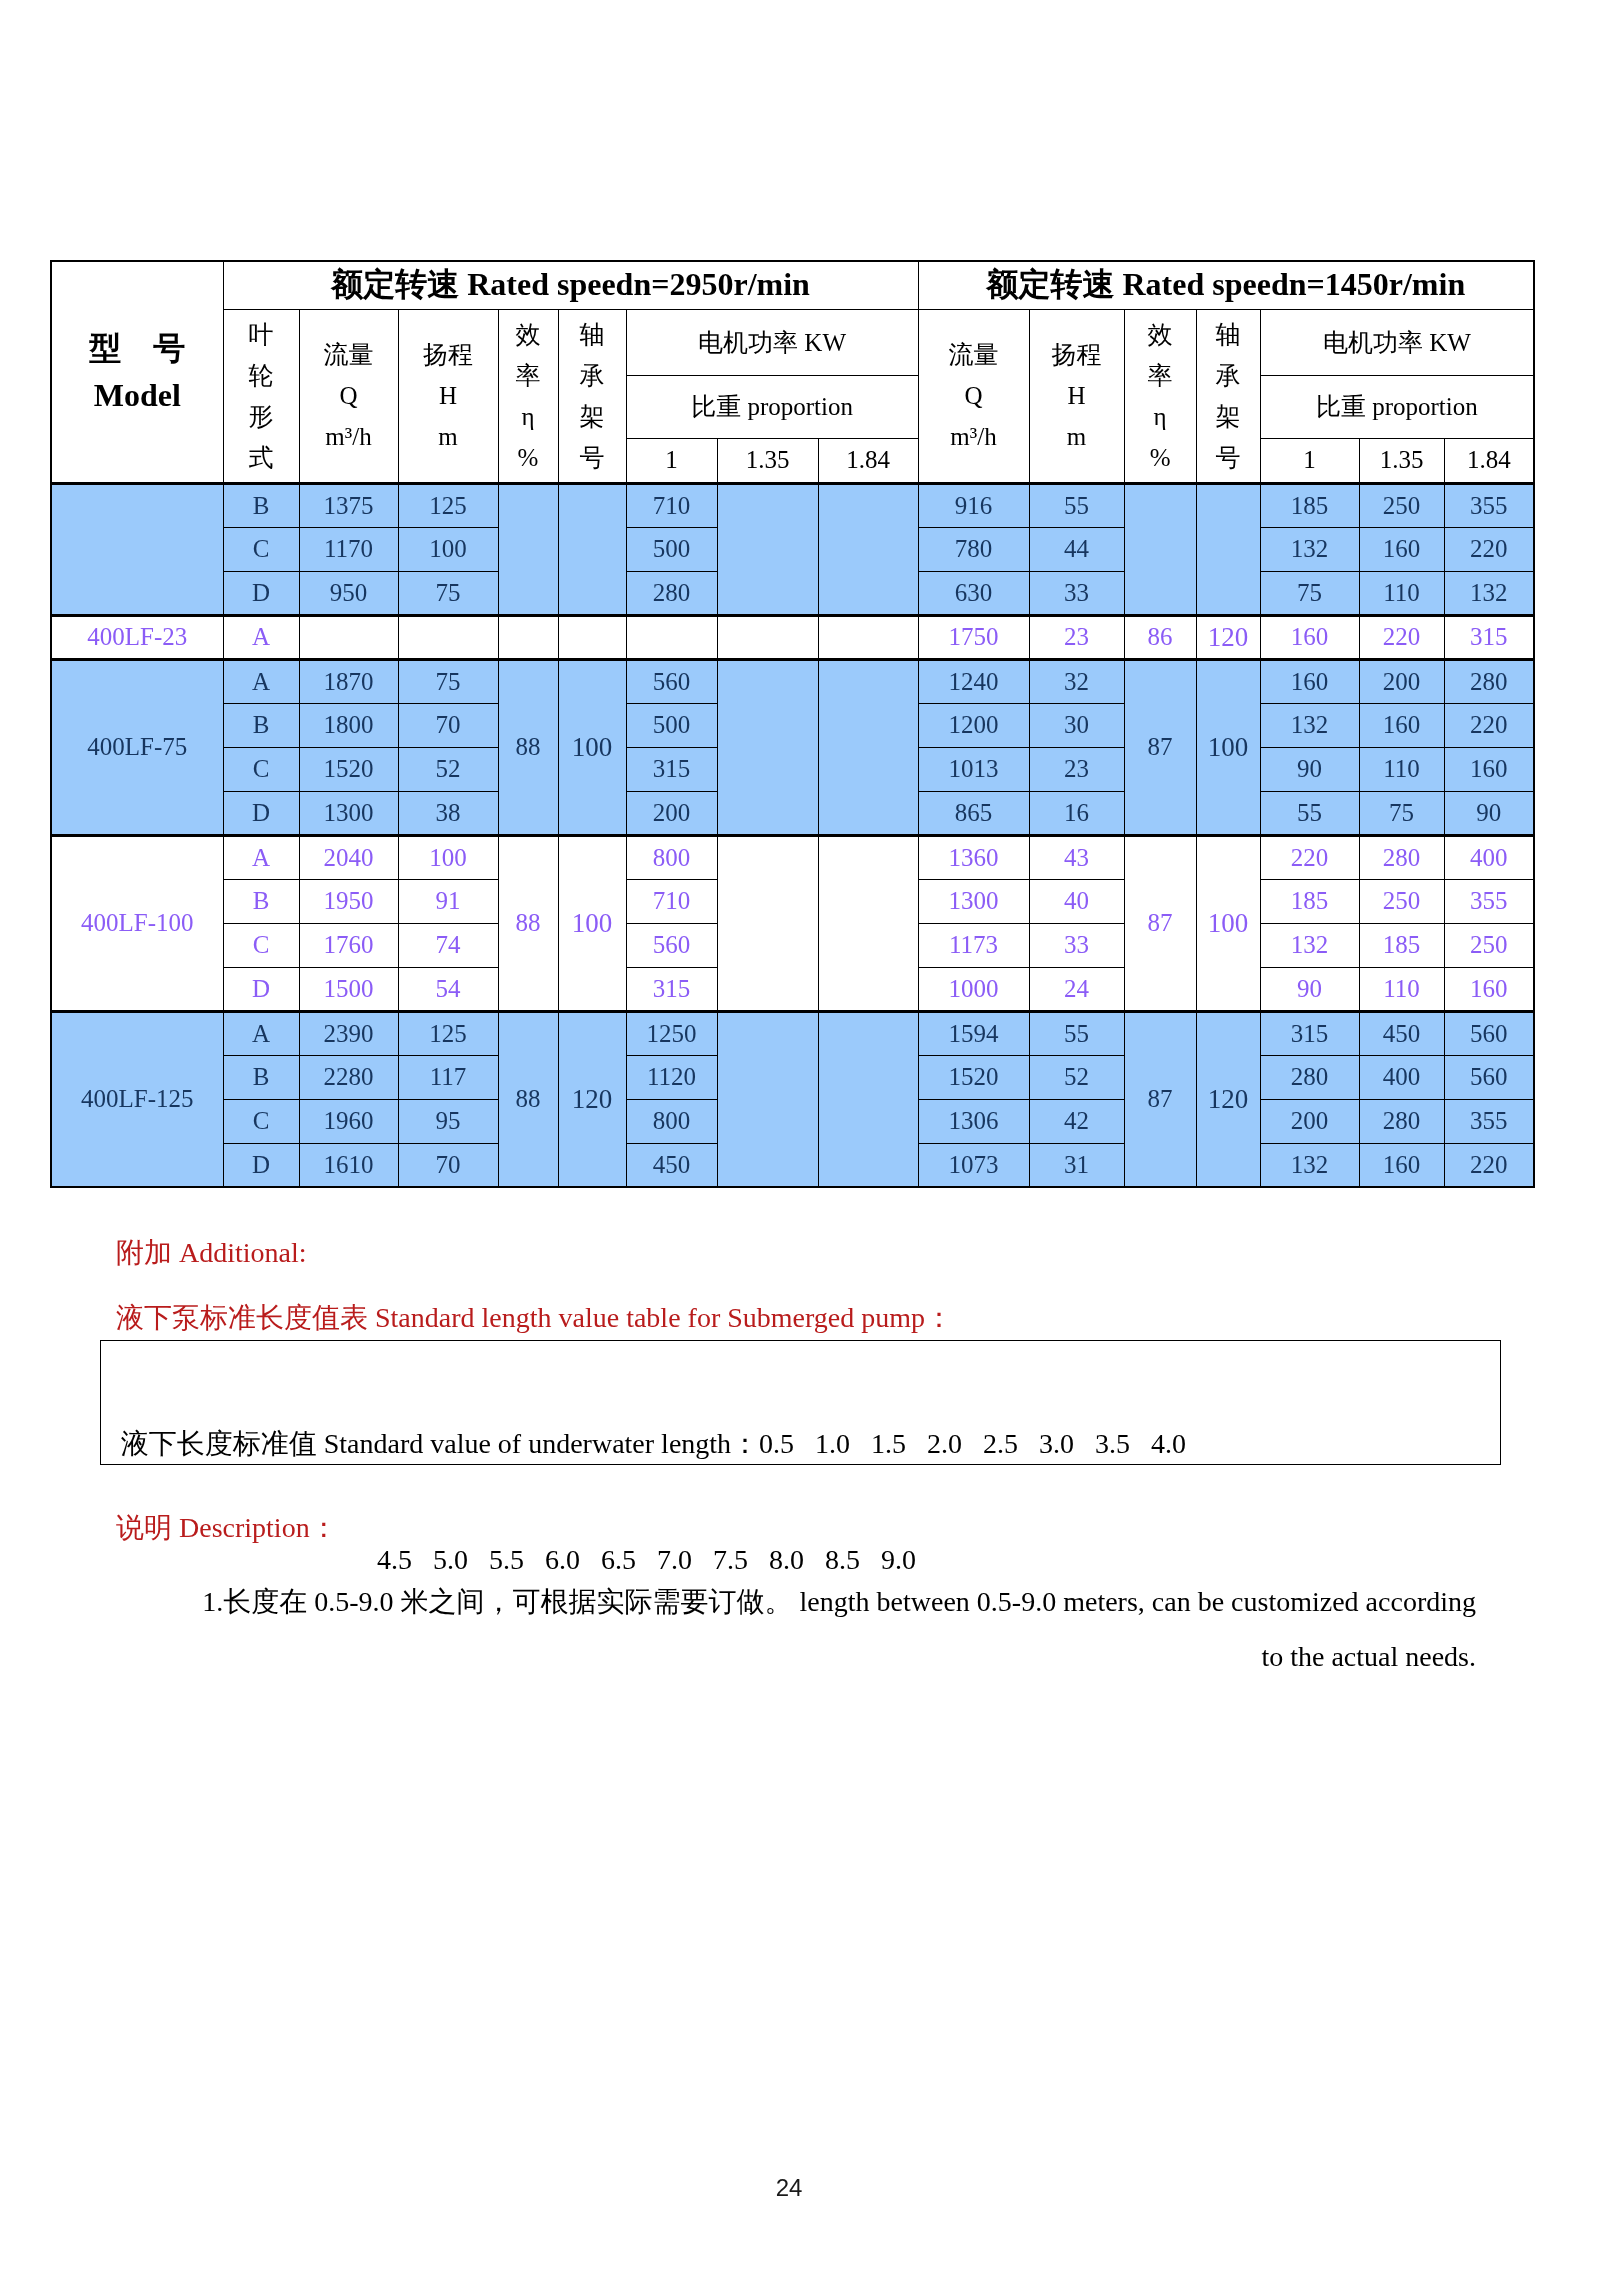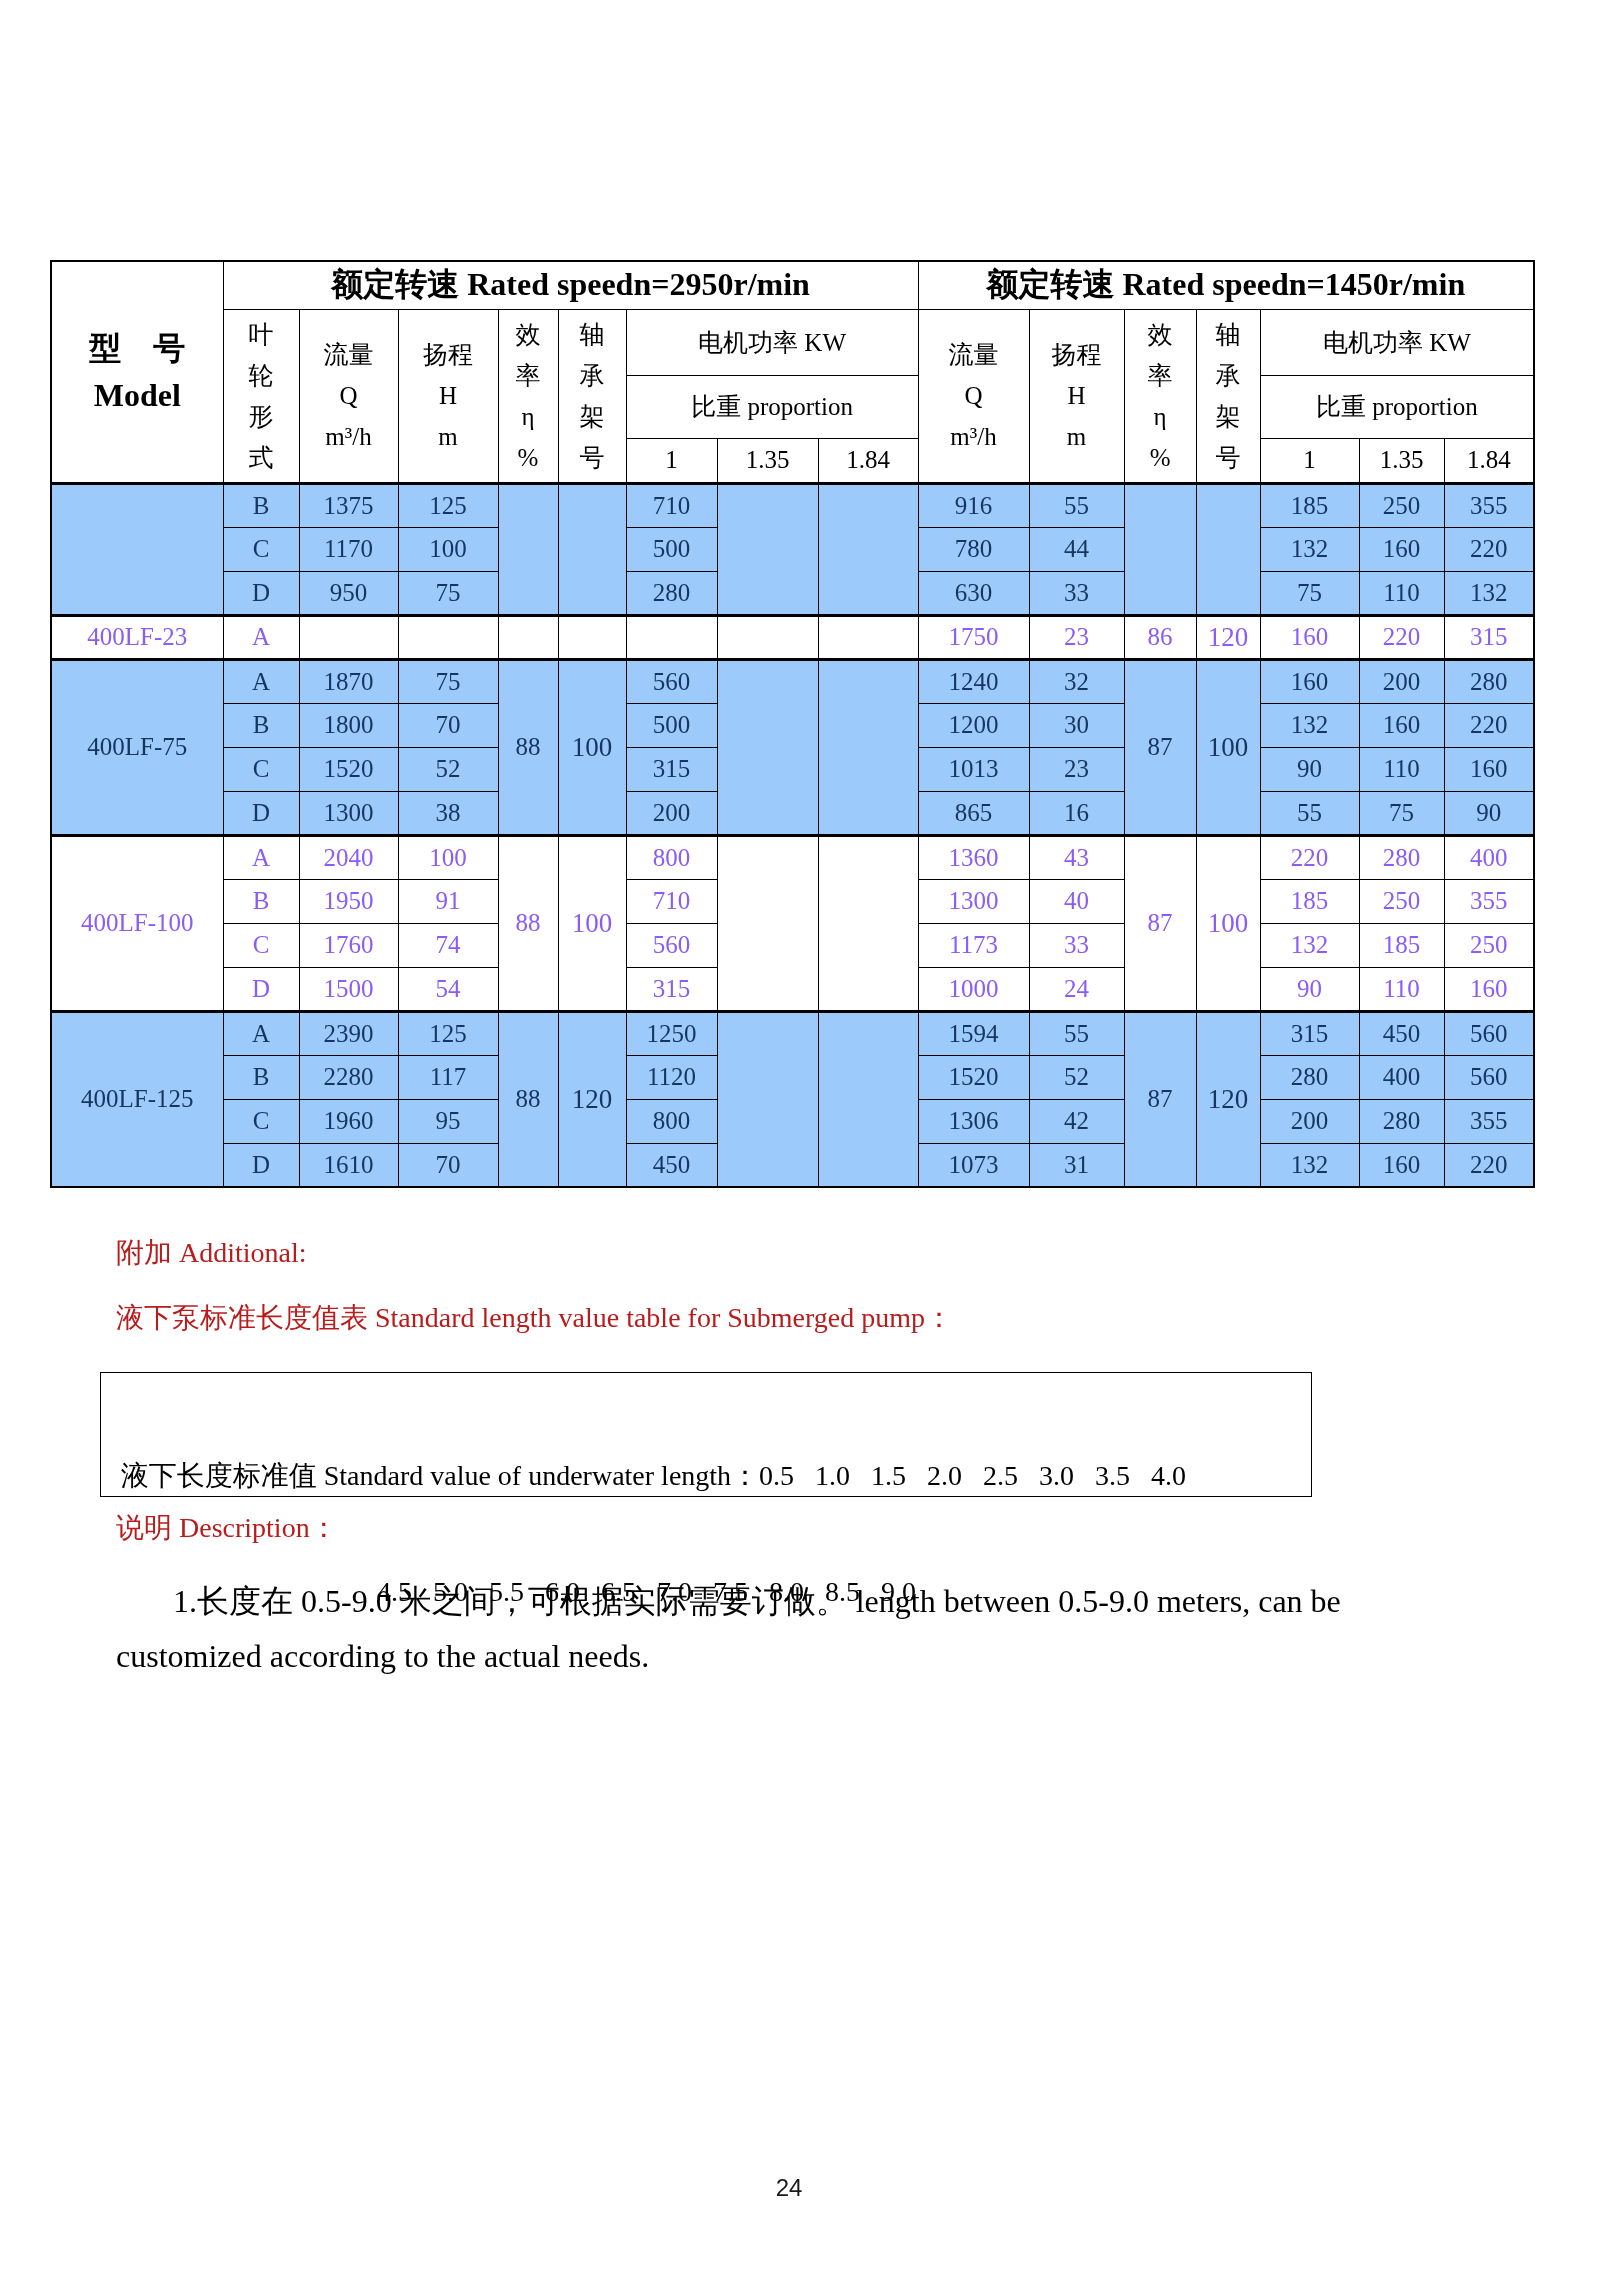--- a/index.html
+++ b/index.html
@@ -29,29 +29,29 @@
   tr.blu td { background:#9bcafb; color:#17365f; }
   tr.wht td { background:#ffffff; color:#8b5cf6; }
   .group-start td { border-top:3.6px solid #000; }
   td.brg { font-size:27px; }
   td.model-cell { font-size:25px; }
   
   .txt { position:absolute; font-size:28px; color:#b91c1c; white-space:nowrap; }
   .additional { left:116px; top:1234px; }
   .caption { left:116px; top:1299px; }
   .length-box {
-    position:absolute; left:100px; top:1340px; width:1212px; height:125px;
-    border:1.8px solid #000; font-size:28px; white-space:pre; box-sizing:border-box;margin-top:32px;
+    position:absolute; left:100px; top:1340px; width:1401px; height:125px;
+    border:1.8px solid #000; font-size:28px; white-space:pre; box-sizing:border-box;
   }
   .box-line1 { padding:12.5px 0 0 19.7px; line-height:52px; }
   .box-line2 { padding-left:276px; line-height:52px; }
   .desc-label { left:116px; top:1509px; }
   .para {
-    position:absolute; left:116px; width:1352px; font-size:32px;
-    line-height:55px; text-indent:57px; white-space:normal;
+    position:absolute; left:124px; width:1352px; font-size:28px;
+    line-height:55px; text-indent:57px; white-space:normal;text-align:right;
   }
   .p1 { top:1574px; }
   .p2 { top:1709px; }
   .page-number {
     position:absolute; left:0; top:2174px; width:1578px; text-align:center;
     font-family:"Liberation Sans","DejaVu Sans",sans-serif; font-size:24px; color:#1a1a1a;
   }
 </style>
 </head>
 <body>

